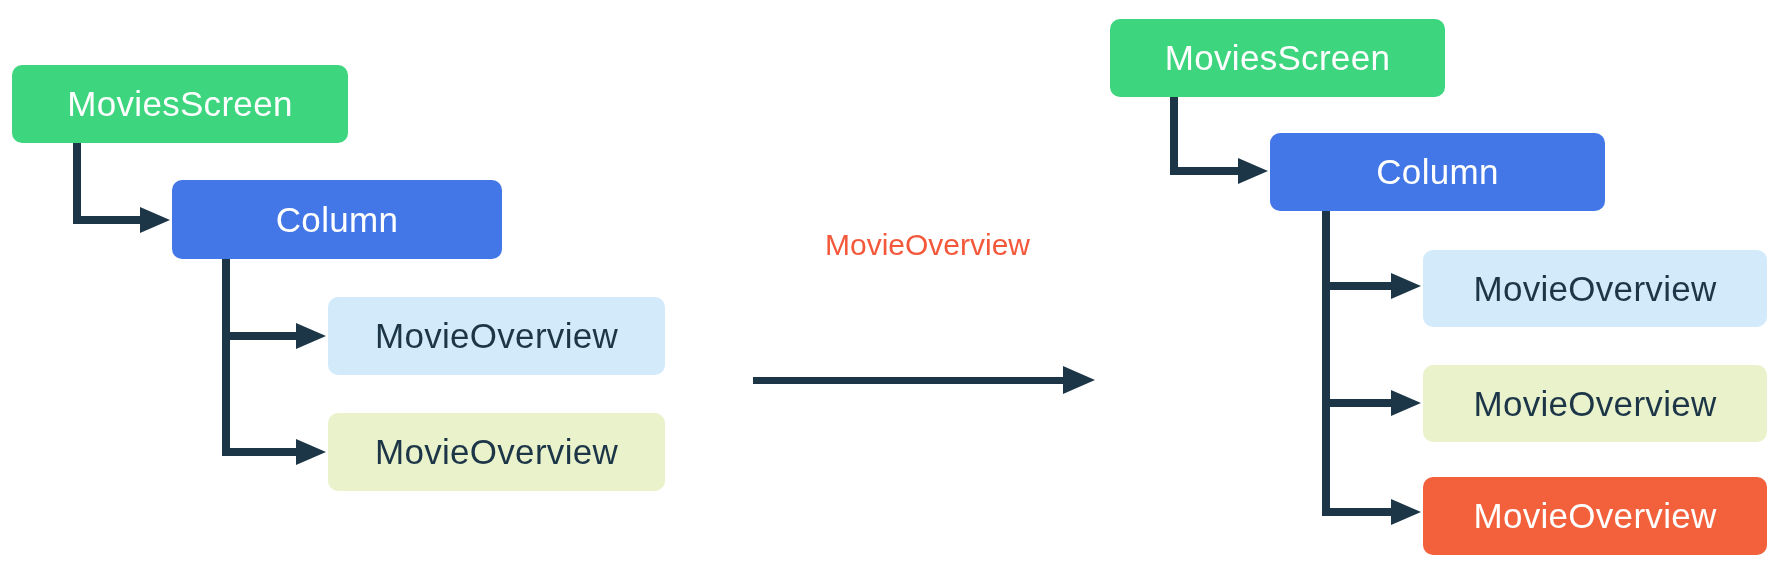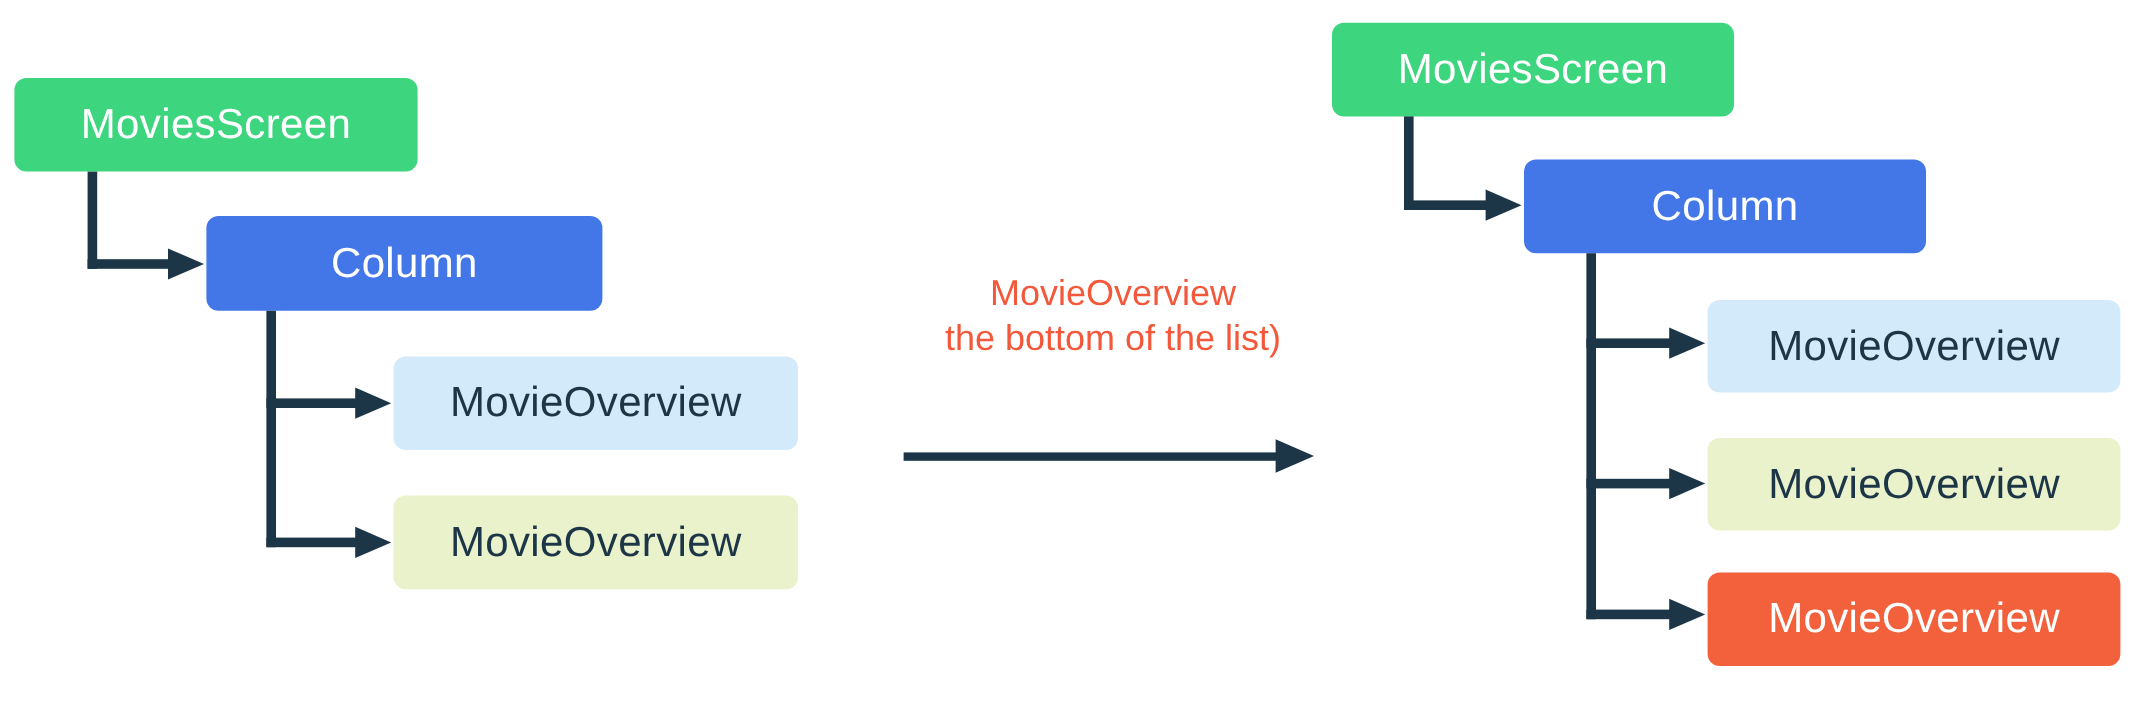--- a/index.html
+++ b/index.html
@@ -107,21 +107,20 @@
     <div class="arrowhead c-l2-a1" style="border-left-color: rgb(28, 54, 72);"></div>
     <div class="conn c-l2-h2" style="background-color: rgb(28, 54, 72);"></div>
     <div class="arrowhead c-l2-a2" style="border-left-color: rgb(28, 54, 72);"></div>
 
     <div class="node p-l-mo1" style="background-color: rgb(211, 234, 251); color: rgb(28, 54, 72);">MovieOverview</div>
     <div class="node p-l-mo2" style="background-color: rgb(234, 242, 203); color: rgb(28, 54, 72);">MovieOverview</div>
   </div>
 
   <div class="caption" style="color: rgb(244, 88, 58);">
     <div>MovieOverview</div>
-    <div>the bottom of the list)</div>
   </div>
   <div class="conn c-mid-h" style="background-color: rgb(28, 54, 72);"></div>
   <div class="arrowhead big c-mid-a" style="border-left-color: rgb(28, 54, 72);"></div>
 
   <div>
     <div class="node p-r-green" style="background-color: rgb(62, 213, 127); color: rgb(255, 255, 255);">MoviesScreen</div>
 
     <div class="conn c-r1-v" style="background-color: rgb(28, 54, 72);"></div>
     <div class="conn c-r1-h" style="background-color: rgb(28, 54, 72);"></div>
     <div class="arrowhead c-r1-a" style="border-left-color: rgb(28, 54, 72);"></div>

